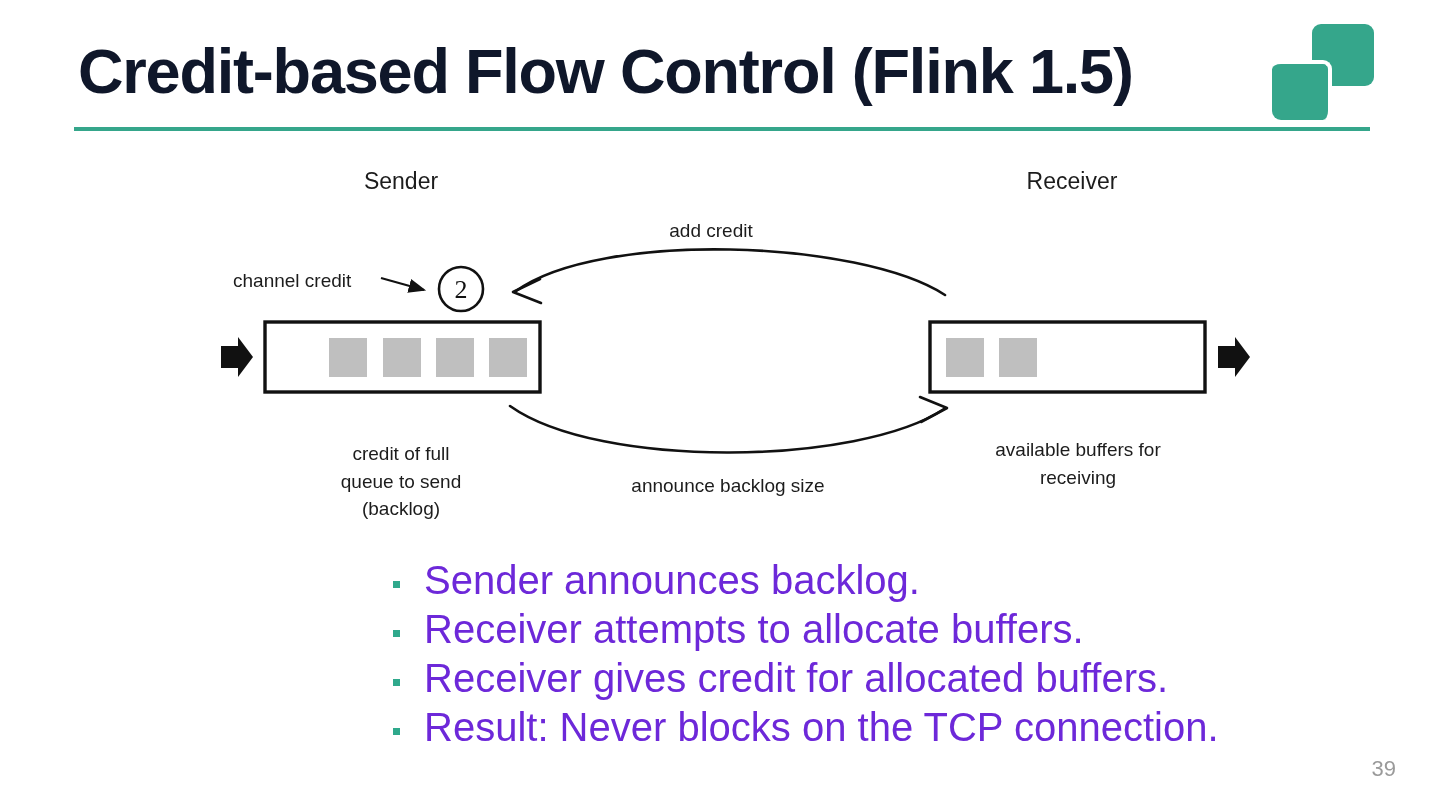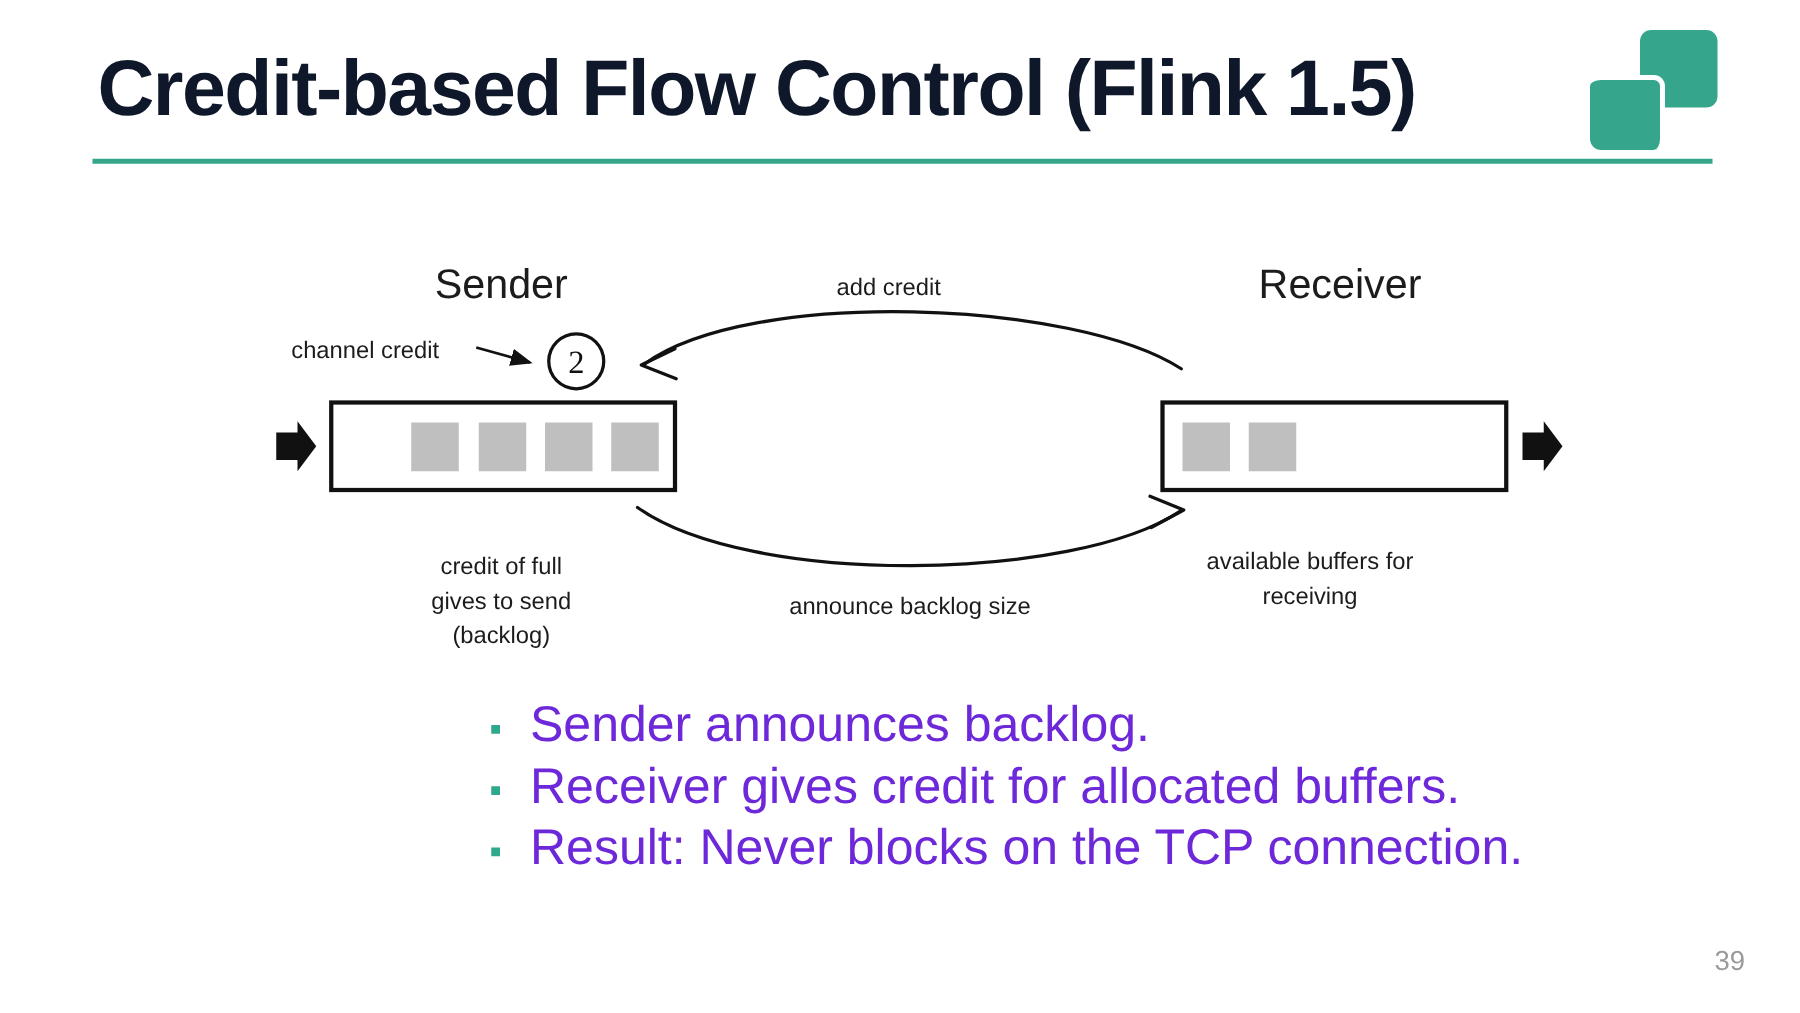--- a/index.html
+++ b/index.html
@@ -74,43 +74,42 @@
     position: absolute;
     left: 0;
     top: 150px;
     width: 1440px;
     height: 400px;
   }
   #diagram svg { display: block; }
 
   .diag-heading {
     position: absolute;
-    font-size: 33px;
+    font-size: 23px;
     color: #1c1c1c;
     white-space: nowrap;
     transform: translateX(-50%);
-    margin-top: 40px;
   }
   #heading-sender  { left: 401px; top: 18px; }
   #heading-receiver{ left: 1072px; top: 18px; }
 
   .diag-note {
     position: absolute;
     font-size: 19px;
     color: #1c1c1c;
     white-space: nowrap;
     line-height: 1.45;
   }
   .diag-note.centered { transform: translateX(-50%); text-align: center; }
 
   #label-channel-credit { left: 233px; top: 117px; }
   #label-add-credit     { left: 711px; top: 67px;  }
   #label-send-buffers   { left: 728px; top: 322px; }
   #label-queue-backlog  { left: 401px; top: 290px; }
-  #label-available-buf  { left: 1048px; top: 286px; }
+  #label-available-buf  { left: 1078px; top: 286px; }
 
   
   #bullet-list {
     position: absolute;
     left: 393px;
     top: 558px;
     width: 900px;
   }
   .bullet-row {
     display: flex;
@@ -194,37 +193,41 @@
   <div class="diag-note" id="label-channel-credit">channel credit</div>
 
   <div class="diag-note centered" id="label-add-credit">add credit</div>
 
   <div class="diag-note centered" id="label-send-buffers">
     <div>announce backlog size</div>
   </div>
 
   <div class="diag-note centered" id="label-queue-backlog">
     <div>credit of full</div>
-    <div>gives to send</div>
+    <div>queue to send</div>
     <div>(backlog)</div>
   </div>
 
   <div class="diag-note centered" id="label-available-buf">
     <div>available buffers for</div>
     <div>receiving</div>
   </div>
 </div>
 
 <div id="bullet-list">
   <div class="bullet-row">
     <span class="bullet-marker"></span>
     <span class="bullet-text">Sender announces backlog.</span>
   </div>
   <div class="bullet-row">
     <span class="bullet-marker"></span>
+    <span class="bullet-text">Receiver attempts to allocate buffers.</span>
+  </div>
+  <div class="bullet-row">
+    <span class="bullet-marker"></span>
     <span class="bullet-text">Receiver gives credit for allocated buffers.</span>
   </div>
   <div class="bullet-row">
     <span class="bullet-marker"></span>
     <span class="bullet-text">Result: Never blocks on the TCP connection.</span>
   </div>
 </div>
 
 <div id="page-number">39</div>
 

